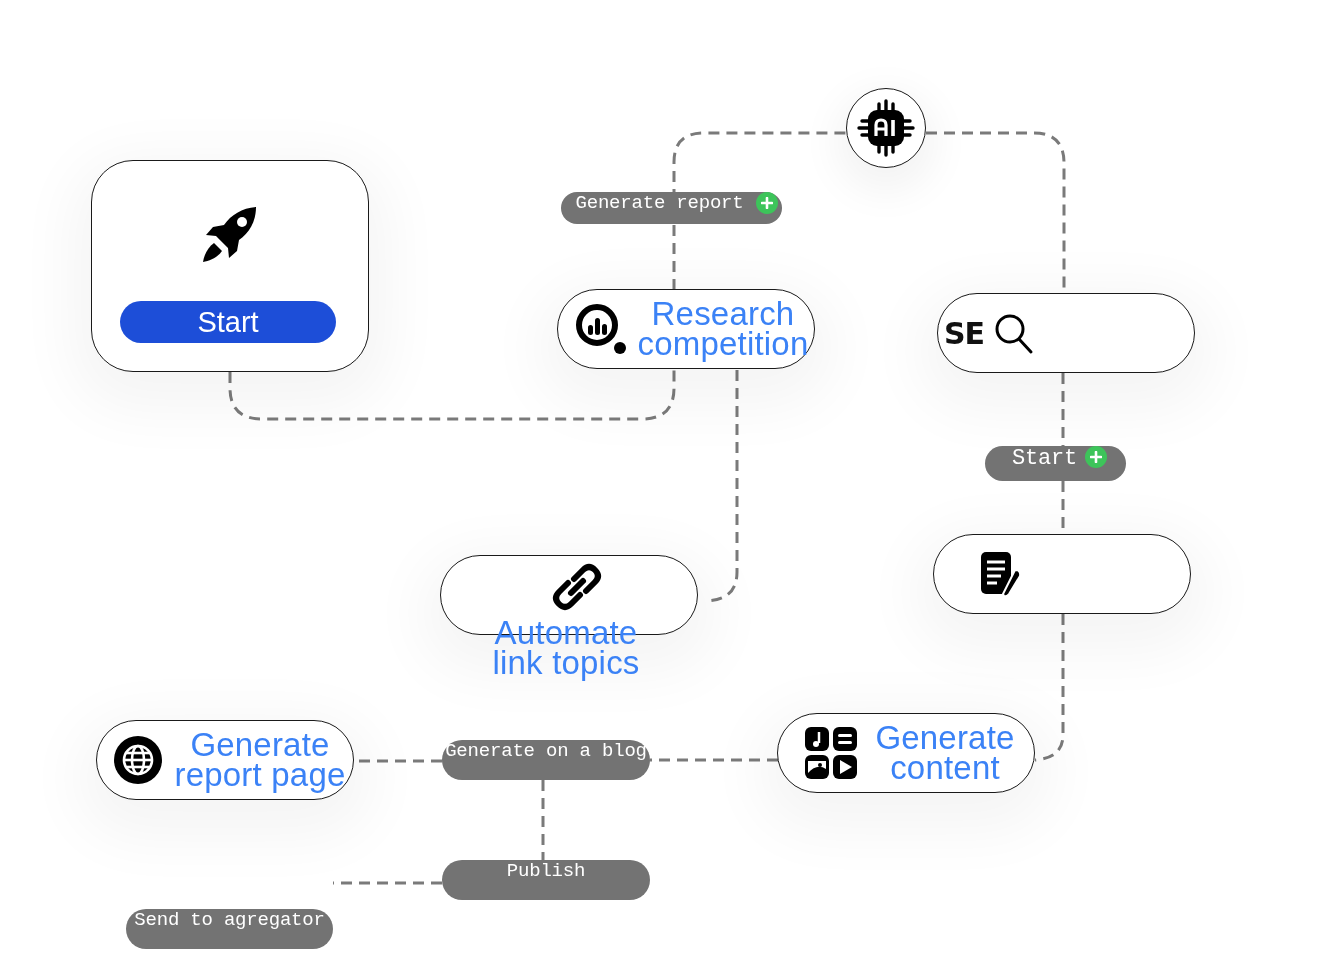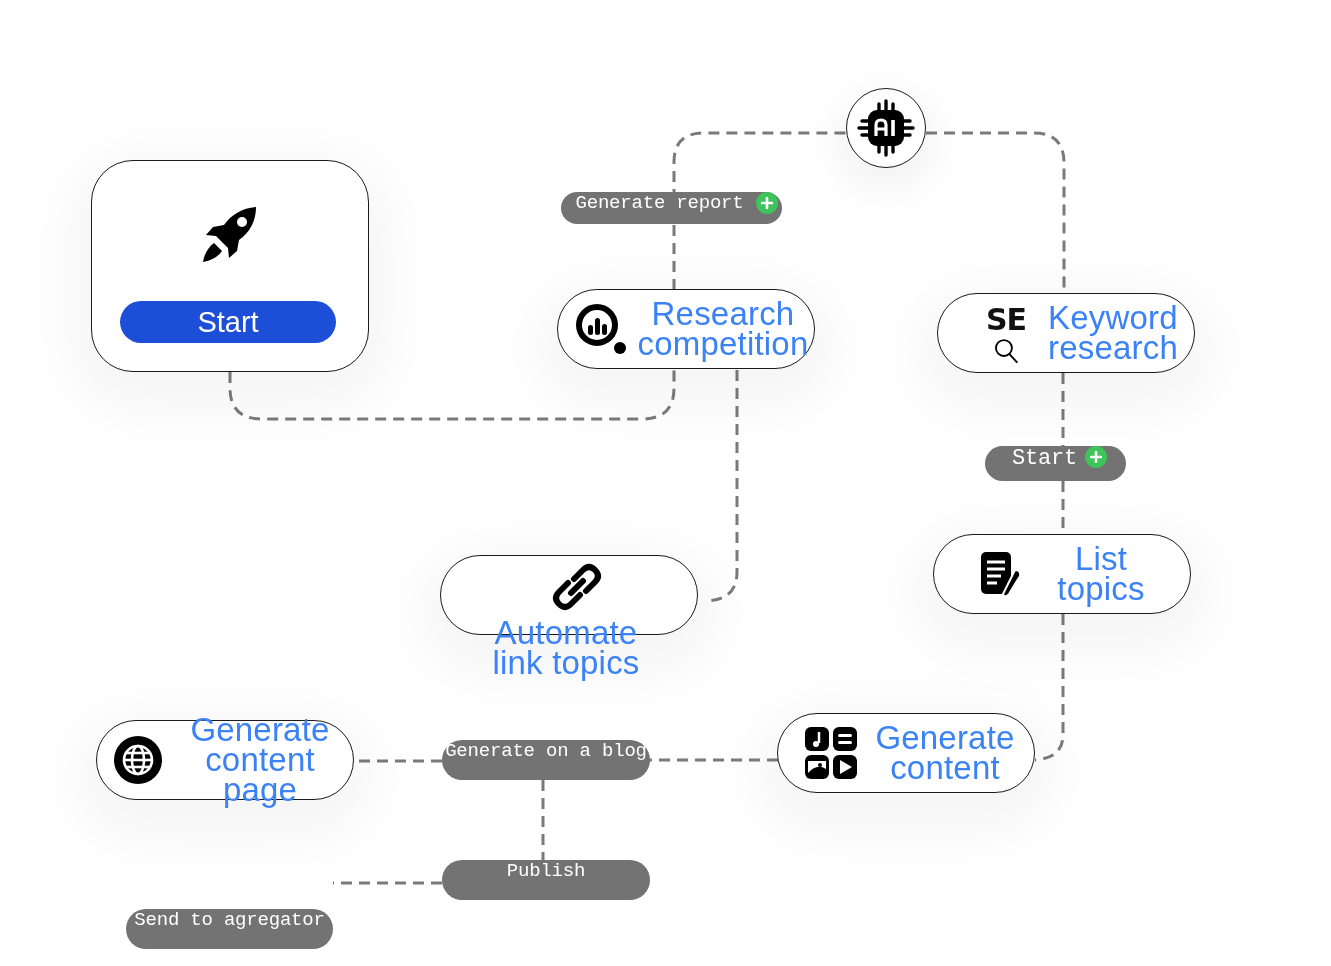--- a/index.html
+++ b/index.html
@@ -95,30 +95,26 @@
       <circle cx="47" cy="47" r="6" fill="#000"></circle>
     </svg>
   </span>
   <span class="label">
     <span>Research</span><br>
     <span>competition</span>
   </span>
 </div>
 
 <div class="node pill" style="left:937px; top:293px; width:258px;">
-  <span class="icon" style="width:92px; margin-left:22px; justify-content:space-between;flex-direction:column;">
+  <span class="icon" style="width:92px; margin-left:6px; justify-content:space-between;">
     <span style="font-family:'DejaVu Sans',sans-serif; font-weight:bold; font-size:30px; letter-spacing:-1px;">SE</span>
     <svg width="42" height="44" viewBox="0 0 42 44" style="margin-left:1px;">
       <circle cx="16" cy="18" r="13" fill="none" stroke="#000" stroke-width="3"></circle>
       <line x1="25" y1="28" x2="37" y2="41" stroke="#000" stroke-width="3" stroke-linecap="round"></line>
     </svg>
-  </span>
-  <span class="label" style="text-align:left; margin-left:-4px;">
-    <span>Keyword</span><br>
-    <span>research</span>
   </span>
 </div>
 
 <button class="chip" style="left:985px; top:446px; width:141px; height:35px; border-radius:18px;">
   <span style="font-size:22px; margin-left:8px;">Start</span>
   <span class="plus" style="margin-left:8px;">
     <svg width="12" height="12" viewBox="0 0 12 12">
         <path d="M6 1 V11 M1 6 H11" stroke="#fff" stroke-width="2.6" stroke-linecap="round"></path>
       </svg>
   </span>
@@ -145,24 +141,20 @@
     <svg width="48" height="48" viewBox="0 0 48 48">
       <rect x="4" y="2" width="30" height="42" rx="5" fill="#000"></rect>
       <g stroke="#fff" stroke-width="3">
           <line x1="10" y1="12" x2="28" y2="12"></line>
           <line x1="10" y1="19" x2="28" y2="19"></line>
           <line x1="10" y1="26" x2="24" y2="26"></line>
           <line x1="10" y1="33" x2="20" y2="33"></line>
         </g>
       <path d="M38 20 Q44 20 43 26 L32 44 Q30 47 27 46 L26 44 Z" fill="#000" stroke="#fff" stroke-width="2"></path>
     </svg>
-  </span>
-  <span class="label" style="margin-left:-20px;">
-    <span>List</span><br>
-    <span>topics</span>
   </span>
 </div>
 
 <div class="node pill" style="left:777px; top:713px; width:258px;">
   <span class="icon" style="margin-left:22px;">
     <svg width="56" height="56" viewBox="0 0 56 56">
       <rect x="2" y="2" width="24" height="24" rx="6" fill="#000"></rect>
       <rect x="30" y="2" width="24" height="24" rx="6" fill="#000"></rect>
       <rect x="2" y="30" width="24" height="24" rx="6" fill="#000"></rect>
       <rect x="30" y="30" width="24" height="24" rx="6" fill="#000"></rect>
@@ -193,21 +185,21 @@
         <circle cx="25" cy="25" r="14"></circle>
         <ellipse cx="25" cy="25" rx="6" ry="14"></ellipse>
         <line x1="11" y1="25" x2="39" y2="25"></line>
         <line x1="13" y1="18" x2="37" y2="18"></line>
         <line x1="13" y1="32" x2="37" y2="32"></line>
       </g>
     </svg>
   </span>
   <span class="label" style="margin-left:-2px;">
     <span>Generate</span><br>
-    <span>content page</span>
+    <span>report page</span>
   </span>
 </div>
 
 <button class="chip" style="left:442px; top:860px; width:208px; height:40px;">
   <span>Publish</span>
 </button>
 
 <button class="chip" style="left:126px; top:861px; width:207px; height:40px;margin-top:48px;">
   <span>Send to agregator</span>
 </button>

